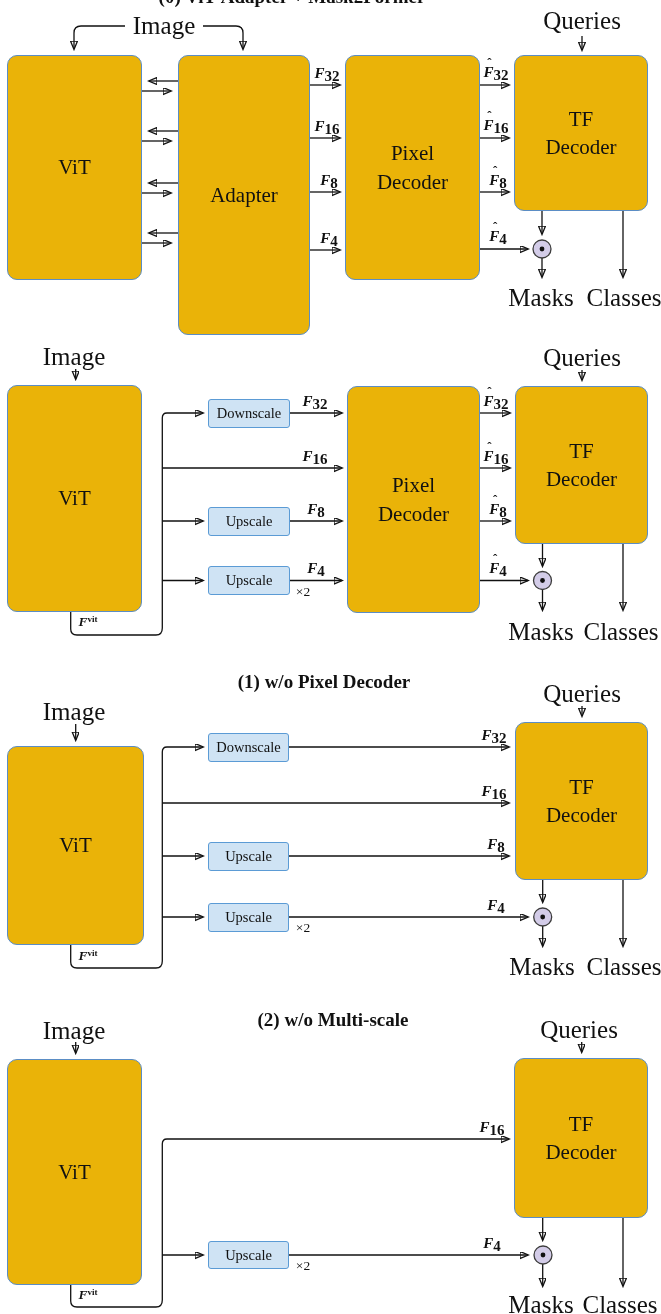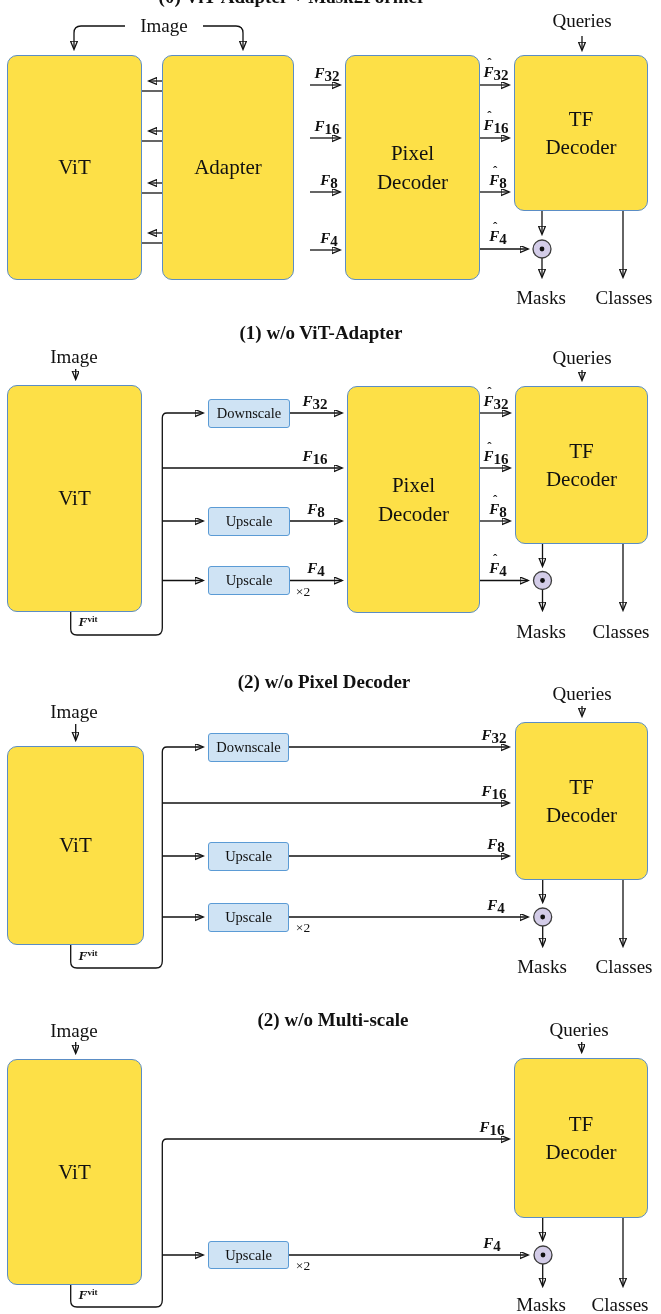--- a/index.html
+++ b/index.html
@@ -1,23 +1,23 @@
 <!DOCTYPE html>
 <html><head>
 <meta charset="utf-8">
 <style>
   html,body{margin:0;padding:0;background:#ffffff;}
   #stage{
     position:relative;width:661px;height:1314px;overflow:hidden;background:#ffffff;
     font-family:"Liberation Serif", serif;color:#111;
   }
-  .lab{position:absolute;transform:translate(-50%,-50%);font-size:19px;white-space:pre-line;text-align:center;line-height:1.15;}
+  .lab{position:absolute;transform:translate(-50%,-50%);font-size:25px;white-space:pre-line;text-align:center;line-height:1.15;}
   .ptitle{position:absolute;transform:translateX(-50%);font-weight:bold;font-size:19px;white-space:nowrap;}
   .bigbox{
-    position:absolute;background:#fde047;border:1.4px solid #5b8dc5;border-radius:10px;
+    position:absolute;background:#eab308;border:1.4px solid #5b8dc5;border-radius:10px;
     display:flex;align-items:center;justify-content:center;box-sizing:border-box;
   }
   .bigbox span{font-size:21px;white-space:pre-line;text-align:center;line-height:1.35;}
   .smallbox{
     position:absolute;background:#cfe3f4;border:1.2px solid #5b9bd5;border-radius:3px;
     display:flex;align-items:center;justify-content:center;box-sizing:border-box;text-align:center;
   }
   .smallbox span{font-size:14.5px;}
   .flabel{position:absolute;transform:translate(-50%,-50%);font-weight:bold;font-style:italic;font-size:15px;white-space:nowrap;}
   .flabel sub{font-size:15px;font-style:normal;vertical-align:-3px;}
@@ -120,21 +120,21 @@
     </g>
   </svg>
 
   <div class="ptitle" style="left:292px;top:-14px">(0) ViT-Adapter + Mask2Former</div>
   <div class="lab" style="left:164px;top:26px">Image</div>
   <div class="lab" style="left:582px;top:21px">Queries</div>
 
   <div class="bigbox" style="left:7px;top:55px;width:135px;height:225px">
     <span>ViT</span>
   </div>
-  <div class="bigbox" style="left:162px;top:55px;width:132px;height:225px">
+  <div class="bigbox" style="left:178px;top:55px;width:132px;height:280px">
     <span>Adapter</span>
   </div>
   <div class="bigbox" style="left:345px;top:55px;width:135px;height:225px">
     <span>Pixel
 Decoder</span>
   </div>
   <div class="bigbox" style="left:514px;top:55px;width:134px;height:156px">
     <span>TF
 Decoder</span>
   </div>
@@ -145,21 +145,20 @@
   <div class="flabel" style="left:329px;top:240px"><span class="fbase"><span class="hat"></span><span>F</span></span><sub>4</sub></div>
 
   <div class="flabel" style="left:496px;top:74px"><span class="fbase"><span class="hat">ˆ</span><span>F</span></span><sub>32</sub></div>
   <div class="flabel" style="left:496px;top:127px"><span class="fbase"><span class="hat">ˆ</span><span>F</span></span><sub>16</sub></div>
   <div class="flabel" style="left:498px;top:182px"><span class="fbase"><span class="hat">ˆ</span><span>F</span></span><sub>8</sub></div>
   <div class="flabel" style="left:498px;top:238px"><span class="fbase"><span class="hat">ˆ</span><span>F</span></span><sub>4</sub></div>
 
   <div class="lab" style="left:541px;top:298px">Masks</div>
   <div class="lab" style="left:624px;top:298px">Classes</div>
 
-  <div class="ptitle" style="left:321px;top:322px">(1) w/o ViT-Adapter</div>
   <div class="lab" style="left:74px;top:357px">Image</div>
   <div class="lab" style="left:582px;top:358px">Queries</div>
 
   <div class="bigbox" style="left:7px;top:385px;width:135px;height:227px">
     <span>ViT</span>
   </div>
   <div class="bigbox" style="left:347px;top:386px;width:133px;height:227px">
     <span>Pixel
 Decoder</span>
   </div>
@@ -185,21 +184,21 @@
   <div class="flabel" style="left:316px;top:570px"><span class="fbase"><span class="hat"></span><span>F</span></span><sub>4</sub></div>
 
   <div class="flabel" style="left:496px;top:403px"><span class="fbase"><span class="hat">ˆ</span><span>F</span></span><sub>32</sub></div>
   <div class="flabel" style="left:496px;top:458px"><span class="fbase"><span class="hat">ˆ</span><span>F</span></span><sub>16</sub></div>
   <div class="flabel" style="left:498px;top:511px"><span class="fbase"><span class="hat">ˆ</span><span>F</span></span><sub>8</sub></div>
   <div class="flabel" style="left:498px;top:570px"><span class="fbase"><span class="hat">ˆ</span><span>F</span></span><sub>4</sub></div>
 
   <div class="lab" style="left:541px;top:632px">Masks</div>
   <div class="lab" style="left:621px;top:632px">Classes</div>
 
-  <div class="ptitle" style="left:324px;top:671px">(2) w/o Pixel Decoder</div>
+  <div class="ptitle" style="left:324px;top:671px">(1) w/o Pixel Decoder</div>
   <div class="lab" style="left:74px;top:712px">Image</div>
   <div class="lab" style="left:582px;top:694px">Queries</div>
 
   <div class="bigbox" style="left:7px;top:746px;width:137px;height:199px">
     <span>ViT</span>
   </div>
   <div class="bigbox" style="left:515px;top:722px;width:133px;height:158px">
     <span>TF
 Decoder</span>
   </div>

